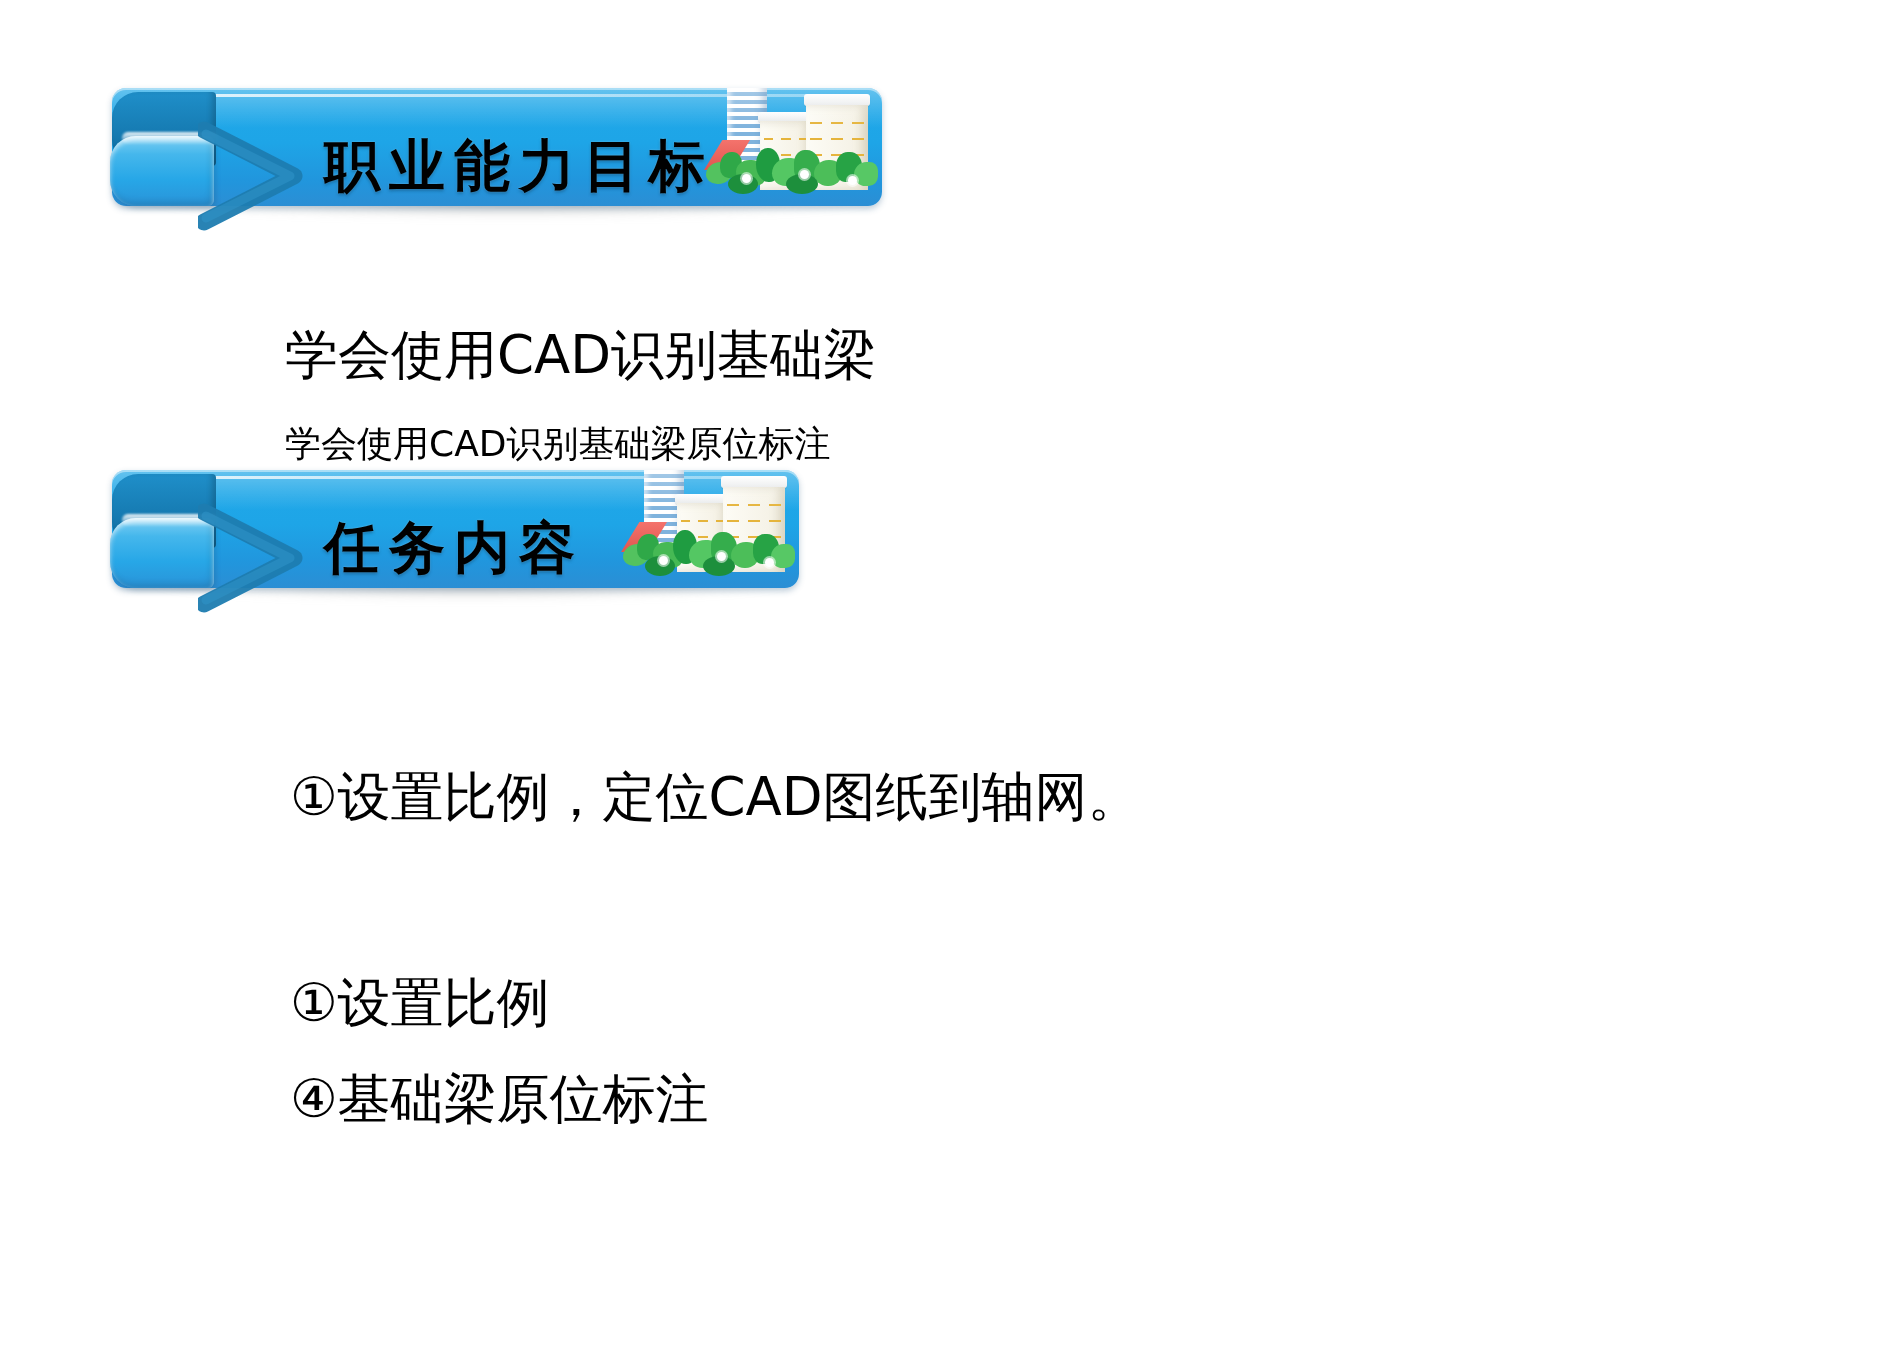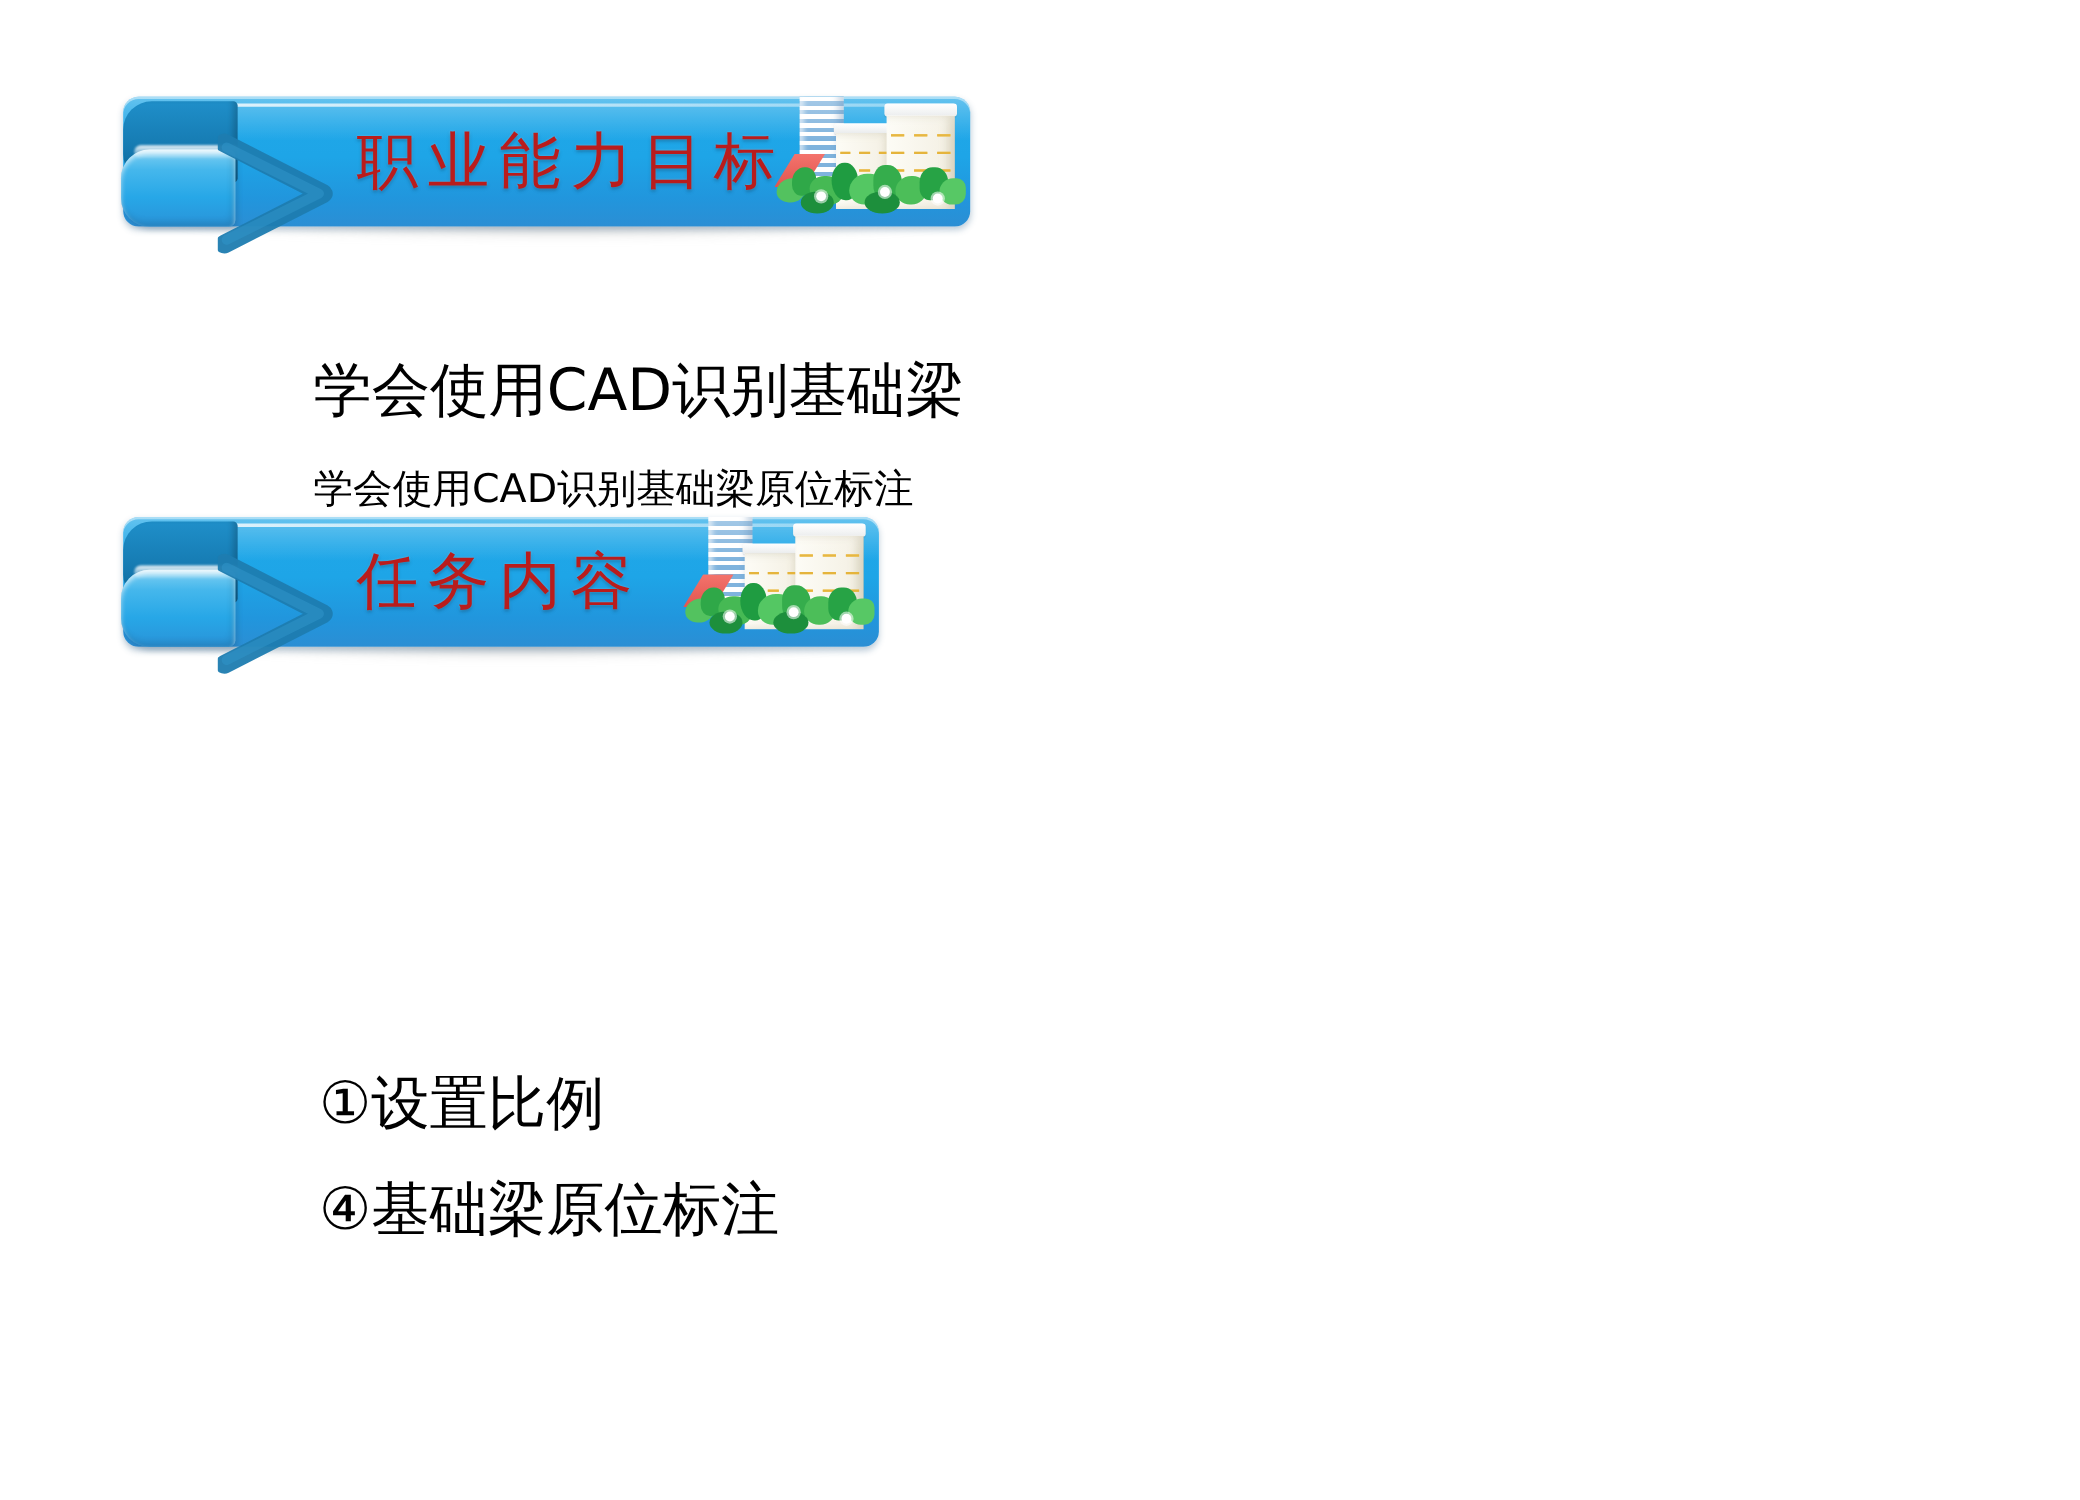--- a/index.html
+++ b/index.html
@@ -50,24 +50,25 @@
     box-shadow:inset 0 3px 5px rgba(255,255,255,.65),inset -3px -4px 7px rgba(0,0,0,.12),2px 3px 5px rgba(30,80,120,.25);
   }
   .curl .fold{
     position:absolute;left:10px;top:40px;width:96px;height:12px;
     background:linear-gradient(180deg,rgba(255,255,255,.9),rgba(255,255,255,.15));
     border-radius:8px;filter:blur(1px);
   }
 
   
   .btitle{
-    position:absolute;color:#b91c1c;font-weight:normal;
+    position:absolute;color:#000000;font-weight:bold;
     letter-spacing:.16em;white-space:nowrap;
     text-shadow:0 2px 3px rgba(10,70,110,.45),0 0 2px rgba(255,255,255,.35);
     font-family:"DejaVu Sans","Liberation Sans",sans-serif;
+    margin-top:19px;
   }
 
   
   .illus{position:absolute;}
   .tower{position:absolute;}
   .tower .shaft{
     position:absolute;left:6%;top:8%;width:88%;bottom:0;
     border-radius:6px 6px 3px 3px;
     background:repeating-linear-gradient(180deg,#ffffff 0 4px,#7fb3dd 4px 8px);
     box-shadow:inset -5px 0 7px rgba(60,110,160,.38),inset 4px 0 5px rgba(255,255,255,.6);
@@ -295,16 +296,17 @@
       <div class="fold"></div>
     </div>
     <svg class="arrow-svg" width="160" height="130" viewBox="0 0 160 130" style="position:absolute;left:86px;top:22px;">
       <path d="M6 20 L96 66 L6 112" fill="none" stroke="#1d7cb0" stroke-width="17" stroke-linecap="round" stroke-linejoin="round" opacity=".95"></path>
       <path d="M8 24 L92 66 L8 108" fill="none" stroke="#2f94c9" stroke-width="9" stroke-linecap="round" stroke-linejoin="round" opacity=".55"></path>
     </svg>
 
     <div class="btitle" style="left:212px;top:22px;font-size:56px;line-height:74px;">任务内容</div>
   </div>
 
+  <div class="btxt" style="left:290px;top:762px;font-size:53px;">①设置比例，定位CAD图纸到轴网。</div>
   <div class="btxt" style="left:290px;top:968px;font-size:53px;">①设置比例</div>
   <div class="btxt" style="left:290px;top:1064px;font-size:53px;">④基础梁原位标注</div>
 
 </div>
 
 </body></html>

